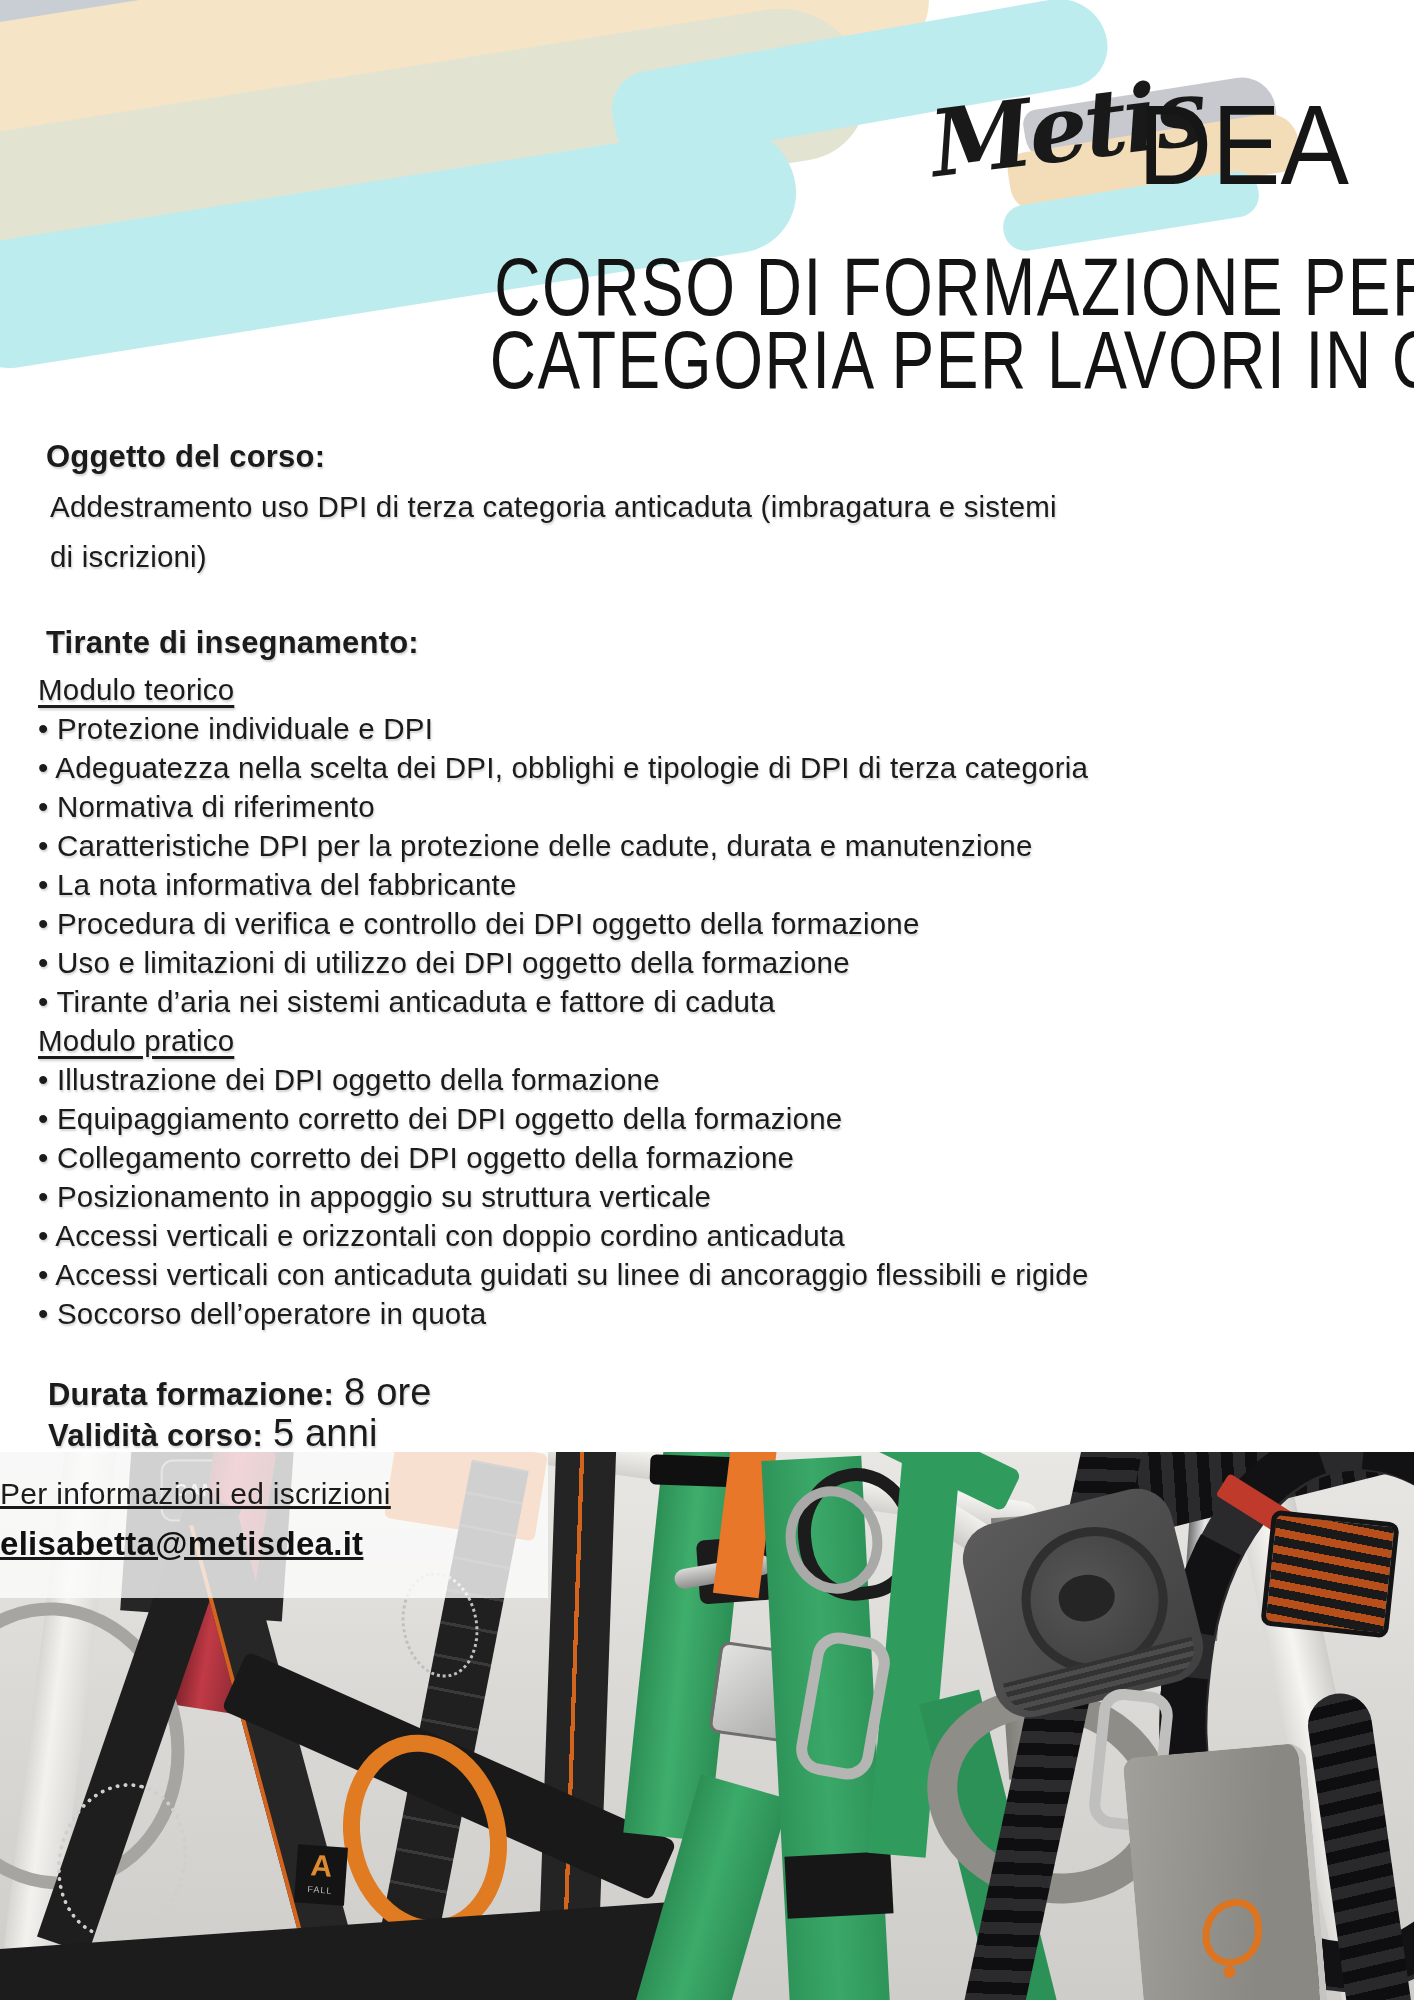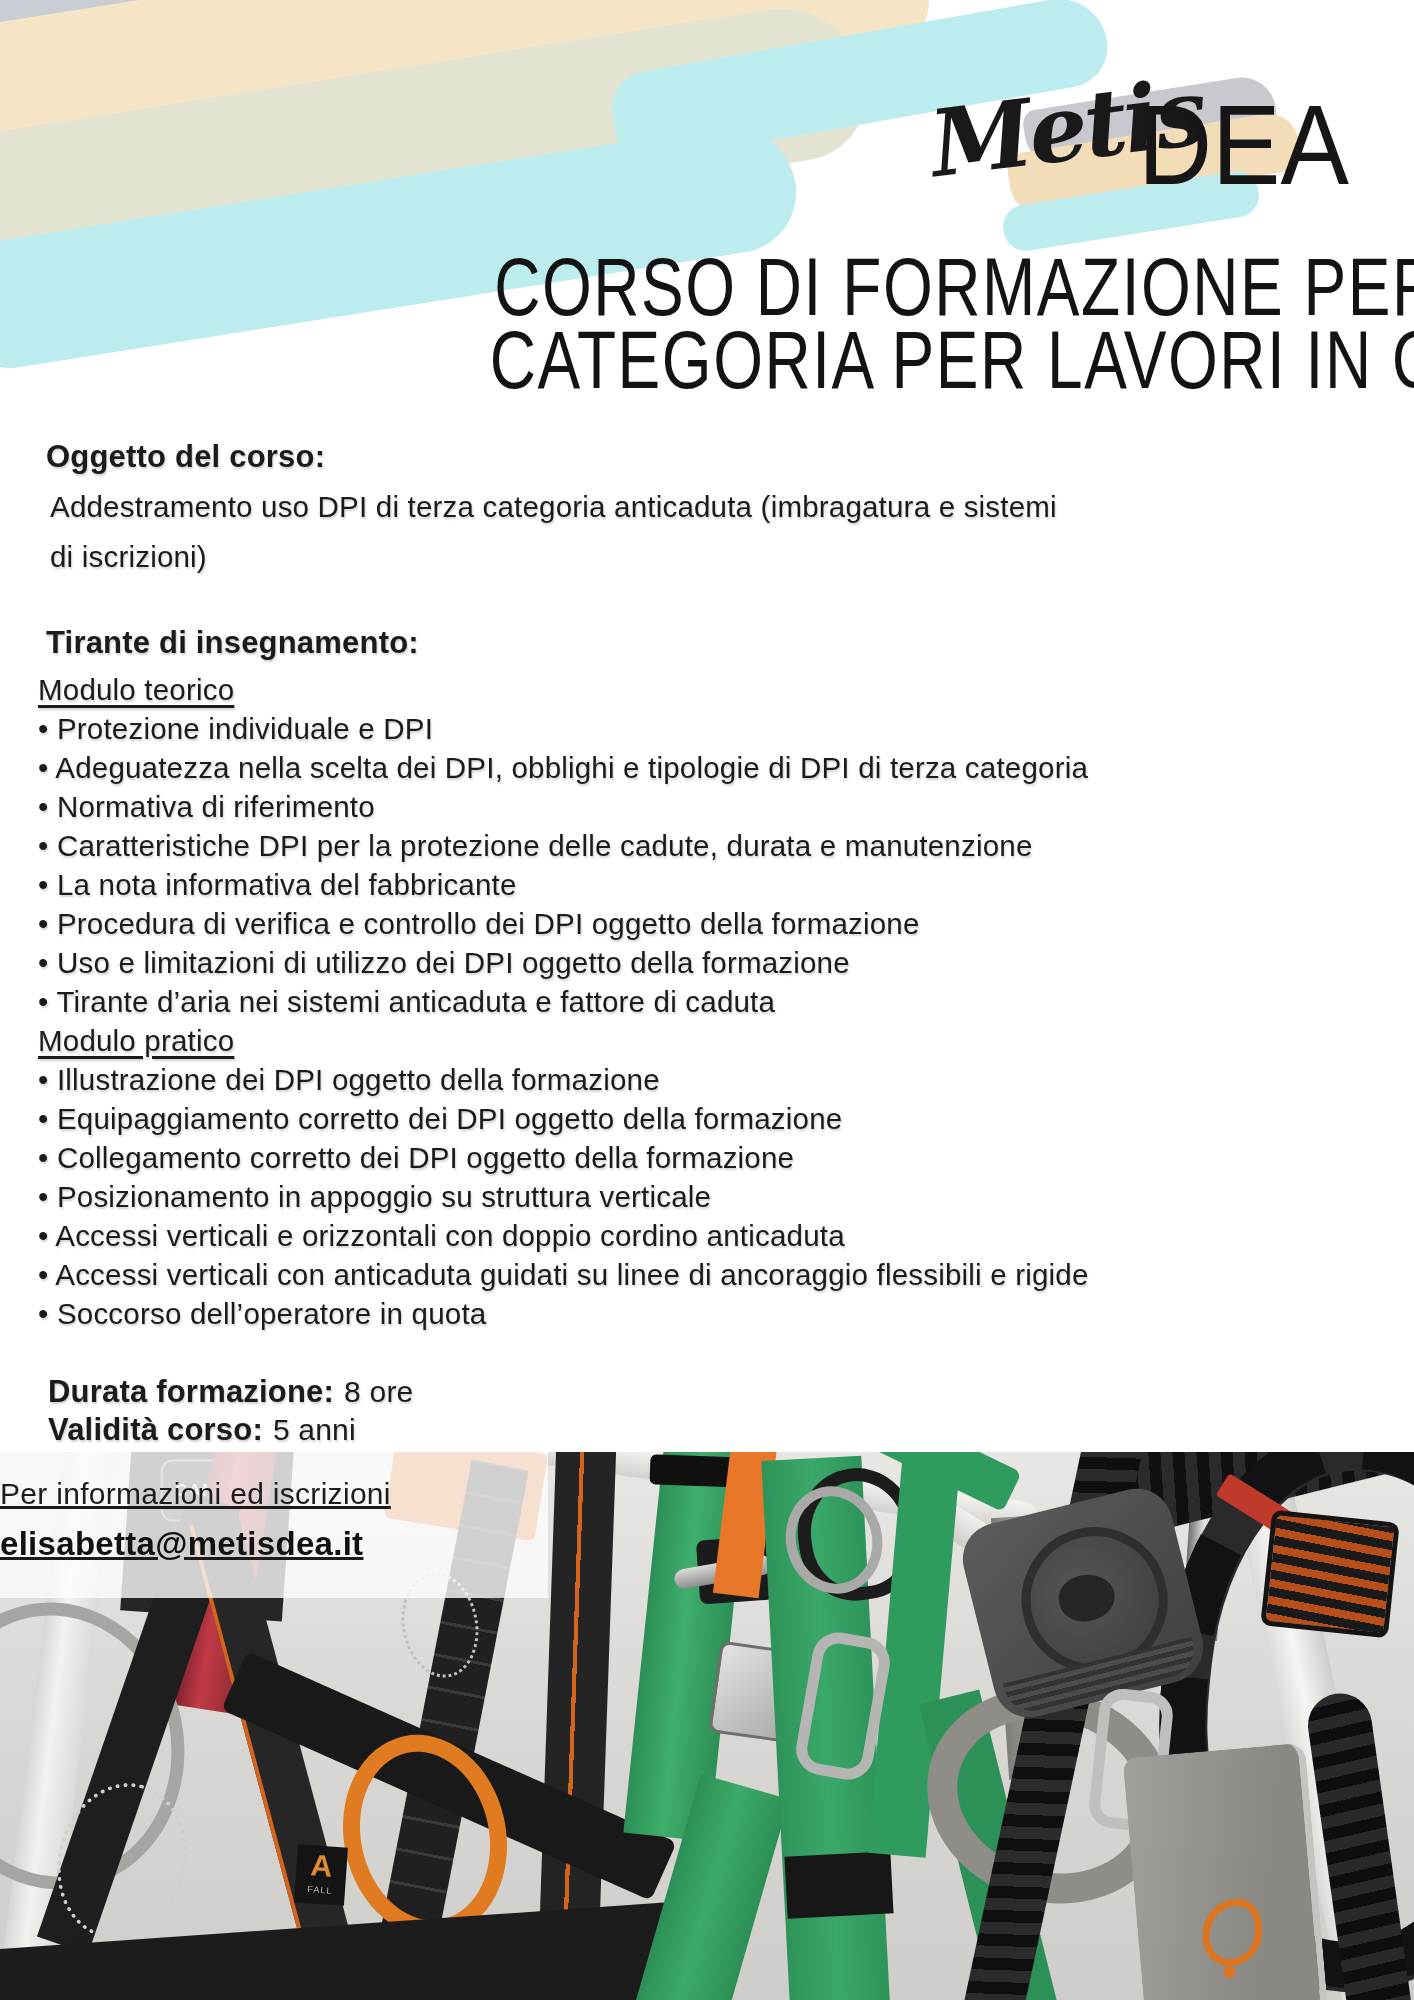--- a/index.html
+++ b/index.html
@@ -48,21 +48,21 @@
   .body-txt h2{margin:8px;font-size:31px;line-height:38px;font-weight:bold;letter-spacing:0.2px;}
   .body-txt p{margin:12px;}
   .gap28{height:28px;} .gap40{height:40px;}
   .mod-label{display:inline-block;text-decoration:underline;text-decoration-thickness:2.5px;
     text-underline-offset:5px;line-height:39px;}
   ul.blist{margin:0;padding:0;list-style:none;}
   ul.blist li{line-height:39px;white-space:nowrap;}
   ul.blist li::before{content:"• ";}
   .info-row{line-height:38px;padding-left:10px;white-space:nowrap;}
   .info-row .lbl{font-weight:bold;font-size:31px;}
-  .info-row .val{font-size:30px;margin-left:10px;}
+  .info-row .val{font-size:38px;margin-left:10px;}
 
   
   .photo{position:absolute;left:0;top:1452px;width:1414px;height:548px;overflow:hidden;
     background:linear-gradient(180deg,#e9e7e4 0%,#dbd9d5 45%,#cfcdc9 100%);z-index:4;}
   .photo .el{position:absolute;}
   .tube-left{left:28px;top:-30px;width:52px;height:660px;transform:rotate(7deg);
     background:linear-gradient(90deg,#d8d6d2,#f4f2ef 40%,#dcdad6);}
   .tube-top{left:470px;top:12px;width:570px;height:30px;border-radius:16px;transform:rotate(8deg);
     background:linear-gradient(#f7f5f2,#d3d1cd);}
   .tube-top-hook{left:918px;top:62px;width:95px;height:32px;border-radius:18px;transform:rotate(32deg);

